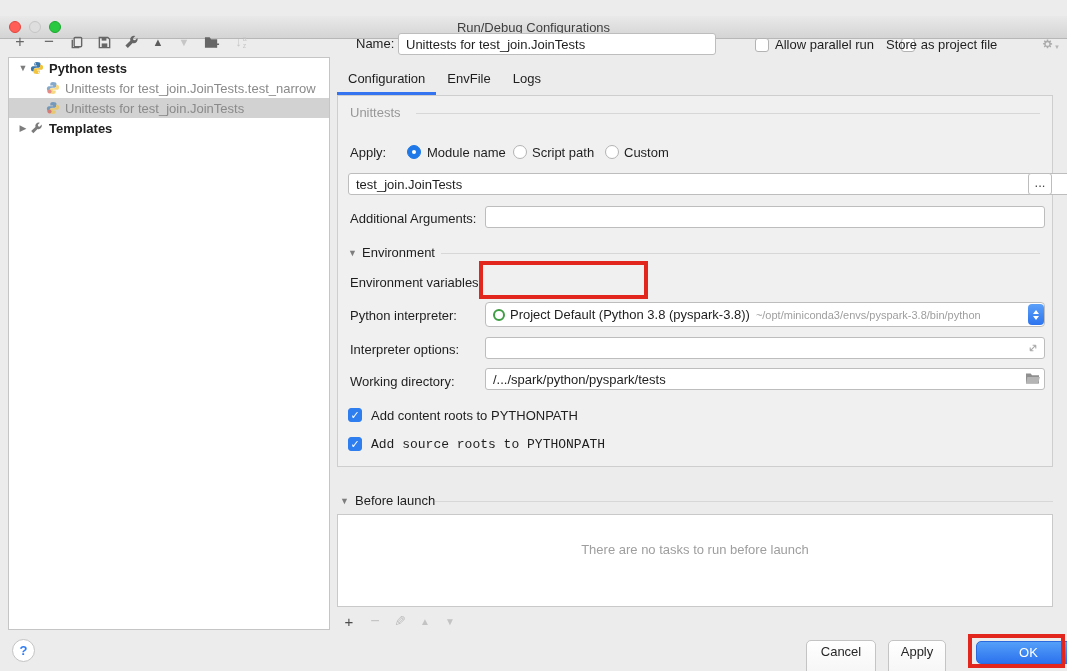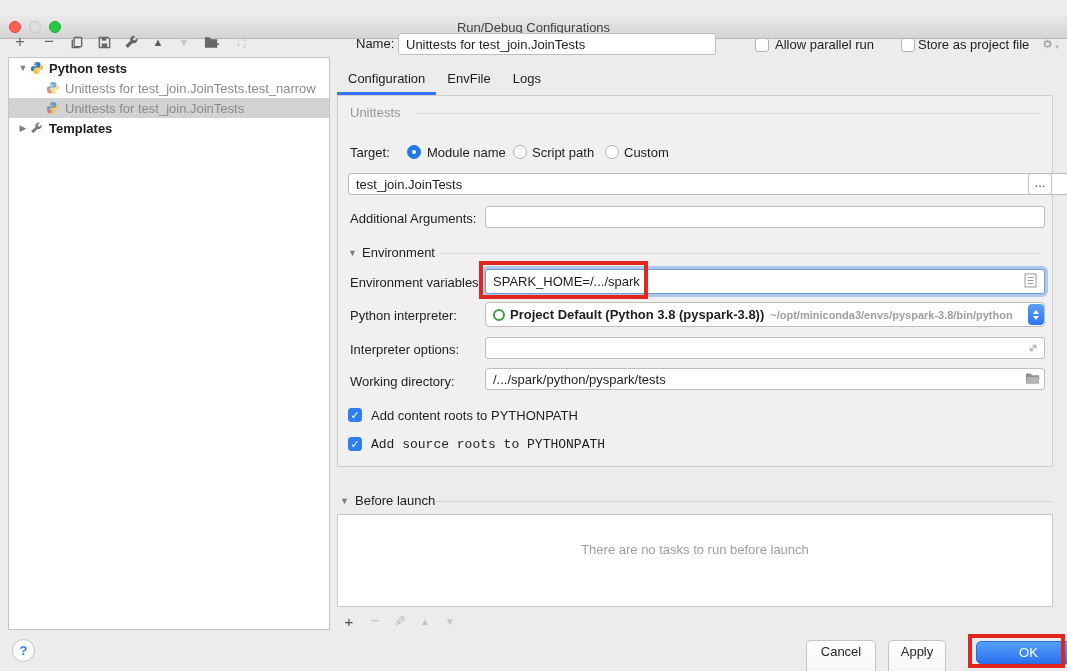--- a/index.html
+++ b/index.html
@@ -39,21 +39,21 @@
   .dimico{opacity:.62;}
 
   
   .name-label{left:356px;top:36px;}
   .name-input{left:398px;top:33px;width:318px;height:22px;}
   .tf{background:#fff;border:1px solid #bdbdbd;border-radius:3px;box-sizing:border-box;
       font-family:"Liberation Sans",sans-serif;font-size:13px;color:#1e1e1e;padding:0 7px;outline:none;}
   .cb{width:14px;height:14px;border:1px solid #b3b3b3;border-radius:3px;background:#fff;box-sizing:border-box;}
   .cb.on{background:#2e7ef0;border-color:#2e7ef0;color:#fff;font-size:11px;line-height:13px;text-align:center;}
   #cb-parallel{left:755px;top:38px;} #lb-parallel{left:775px;top:37px;}
-  #cb-store{left:901px;top:38px;}   #lb-store{left:886px;top:37px;margin-left:32px;}
+  #cb-store{left:901px;top:38px;}   #lb-store{left:886px;top:37px;}
   #gear{left:1042px;top:36px;width:18px;height:16px;display:flex;align-items:center;color:#aaa;}
   #gear .dd{font-size:6px;color:#b5b5b5;margin-left:1px;margin-top:6px;}
 
   
   .tabs{left:337px;top:64px;height:31px;display:flex;}
   .tab{padding:7px 11px 8px 11px;color:#1e1e1e;}
   .tab.active{box-shadow:inset 0 -3px 0 #3574f0;}
 
   
   .cfg{left:337px;top:95px;width:716px;height:372px;background:#f0f0f0;
@@ -77,21 +77,21 @@
   #env-exp{left:10px;top:152px;font-size:9px;color:#7d7d7d;}
   #env-title{left:24px;top:149px;}
   #env-line{left:103px;top:157px;width:599px;}
   #ev-label{left:12px;top:179px;}
   .evfield{left:147px;top:173px;width:560px;height:25px;background:#fff;border:1px solid #6f9cd8;
      border-radius:3px;box-sizing:border-box;box-shadow:0 0 0 3px rgba(120,165,230,.55);
      display:flex;align-items:center;padding:0 7px;}
   .evfield .val{flex:1;}
   #pi-label{left:12px;top:212px;}
   .pifield{left:147px;top:206px;width:560px;height:25px;background:#fff;border:1px solid #bdbdbd;
-     border-radius:4px;box-sizing:border-box;display:flex;align-items:center;padding:0 22px 0 7px;overflow:hidden;font-weight:bold;}
+     border-radius:4px;box-sizing:border-box;display:flex;align-items:center;padding:0 22px 0 7px;overflow:hidden;}
   .ring{width:12px;height:12px;border:2px solid #3f9d44;border-radius:50%;box-sizing:border-box;flex:none;margin-right:5px;}
   .pipath{color:#9e9e9e;font-size:11px;margin-left:6px;white-space:nowrap;}
   .piname{white-space:nowrap;}
   .stepper{left:690px;top:208px;width:16px;height:21px;border-radius:4px;
      background:linear-gradient(#5ba0f8,#2d74ef);display:flex;flex-direction:column;
      align-items:center;justify-content:center;}
   .stepper .u{width:0;height:0;border-left:3.5px solid transparent;border-right:3.5px solid transparent;
      border-bottom:4px solid #fff;margin:1px 0;}
   .stepper .d{width:0;height:0;border-left:3.5px solid transparent;border-right:3.5px solid transparent;
      border-top:4px solid #fff;margin:1px 0;}
@@ -245,48 +245,39 @@
   <div class="abs tabs">
     <div class="tab active">Configuration</div>
     <div class="tab">EnvFile</div>
     <div class="tab">Logs</div>
   </div>
 
   <div class="abs cfg">
     <div class="abs g-hd">Unittests</div>
     <div class="abs hline g-line"></div>
 
-    <div class="abs t-label">Target:</div>
+    <div class="abs t-label">Apply:</div>
     <span class="abs radio on" id="rd1"></span>
     <span class="abs" id="rl1">Module name</span>
     <span class="abs radio" id="rd2"></span>
     <span class="abs" id="rl2">Script path</span>
     <span class="abs radio" id="rd3"></span>
     <span class="abs" id="rl3">Custom</span>
 
     <input class="abs tf" id="module-input" value="test_join.JoinTests" style="">
     <div class="abs" id="browse-btn">...</div>
 
     <div class="abs" id="aa-label">Additional Arguments:</div>
     <input class="abs tf" id="aa-input" value="" style="">
 
     <div class="abs" id="env-exp">▼</div>
     <div class="abs" id="env-title">Environment</div>
     <div class="abs hline" id="env-line"></div>
 
     <div class="abs" id="ev-label">Environment variables:</div>
-    <div class="abs evfield">
-      <span class="val">SPARK_HOME=/.../spark</span>
-      <span id="ev-icon">
-        <svg width="13" height="15" viewBox="0 0 13 15">
-            <rect x="1" y="1" width="11" height="13" fill="#fff" stroke="#9a9a9a"></rect>
-            <path d="M3.5 4.5h6M3.5 7.5h6M3.5 10.5h6" stroke="#9a9a9a" stroke-width="1.2"></path>
-          </svg>
-      </span>
-    </div>
 
     <div class="abs" id="pi-label">Python interpreter:</div>
     <div class="abs pifield">
       <span class="ring"></span>
       <span class="piname">Project Default (Python 3.8 (pyspark-3.8))</span>
       <span class="pipath">~/opt/miniconda3/envs/pyspark-3.8/bin/python</span>
     </div>
     <div class="abs stepper">
       <span class="u"></span>
       <span class="d"></span>

